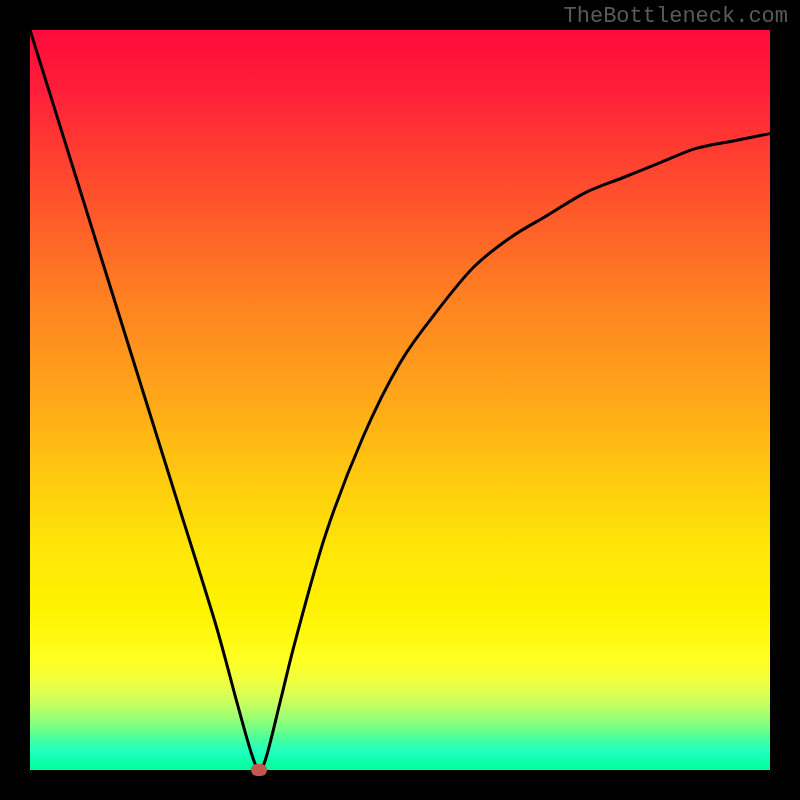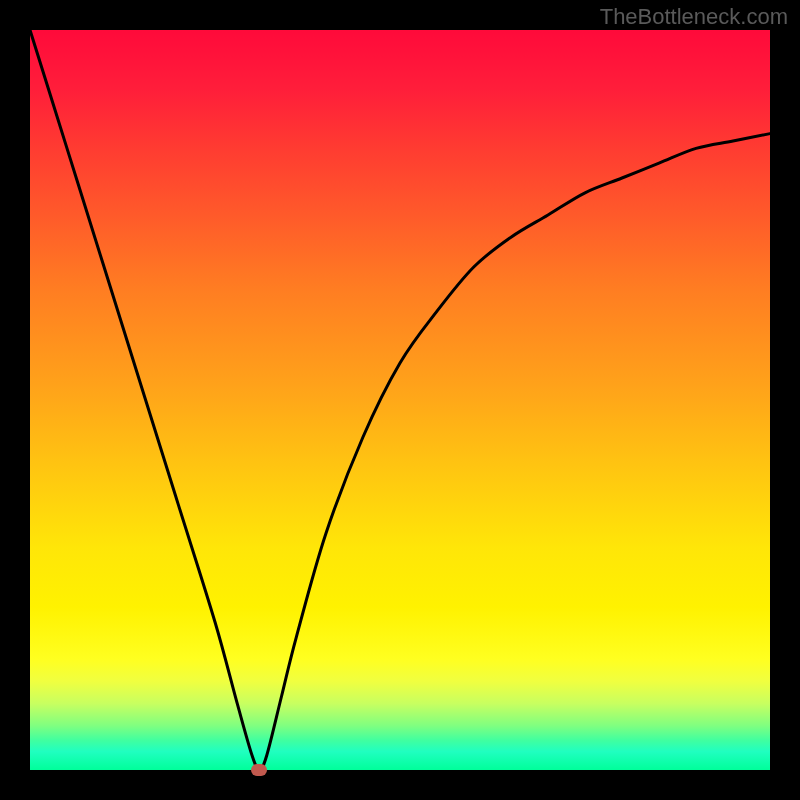--- a/index.html
+++ b/index.html
@@ -9,20 +9,21 @@
     height: 800px;
     background: #000;
     font-family: Arial, sans-serif;
     overflow: hidden;
   }
   .container {
     position: relative;
     width: 800px;
     height: 800px;
     background: #000;
+    font-family: Liberation Mono, monospace;
   }
   .watermark {
     position: absolute;
     top: 4px;
     right: 12px;
     color: #5a5a5a;
     font-size: 22px;
     font-weight: 500;
     z-index: 10;
   }

